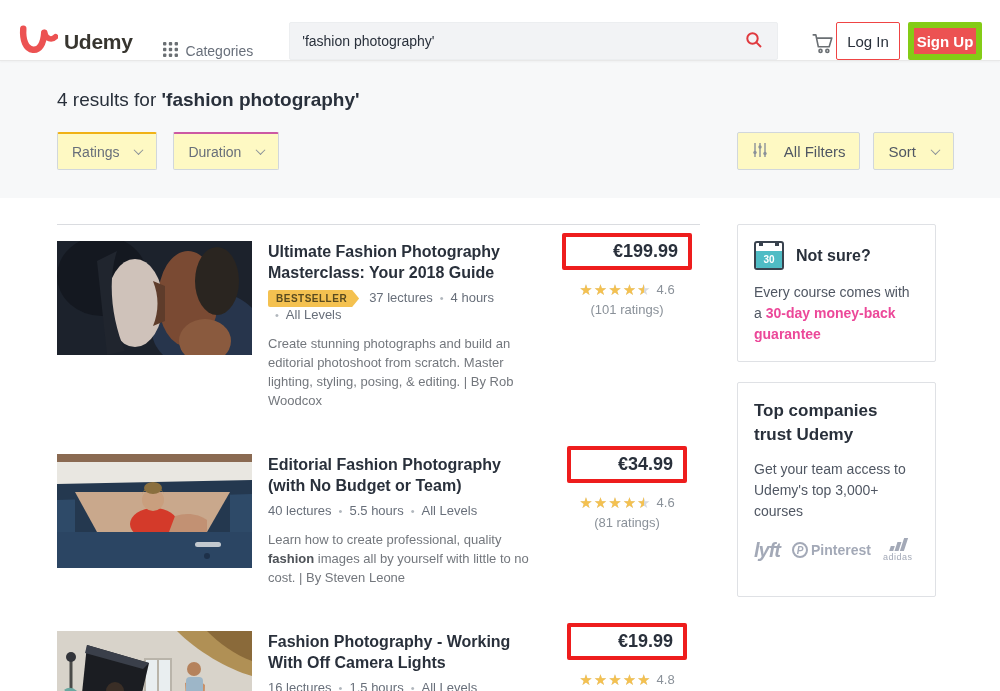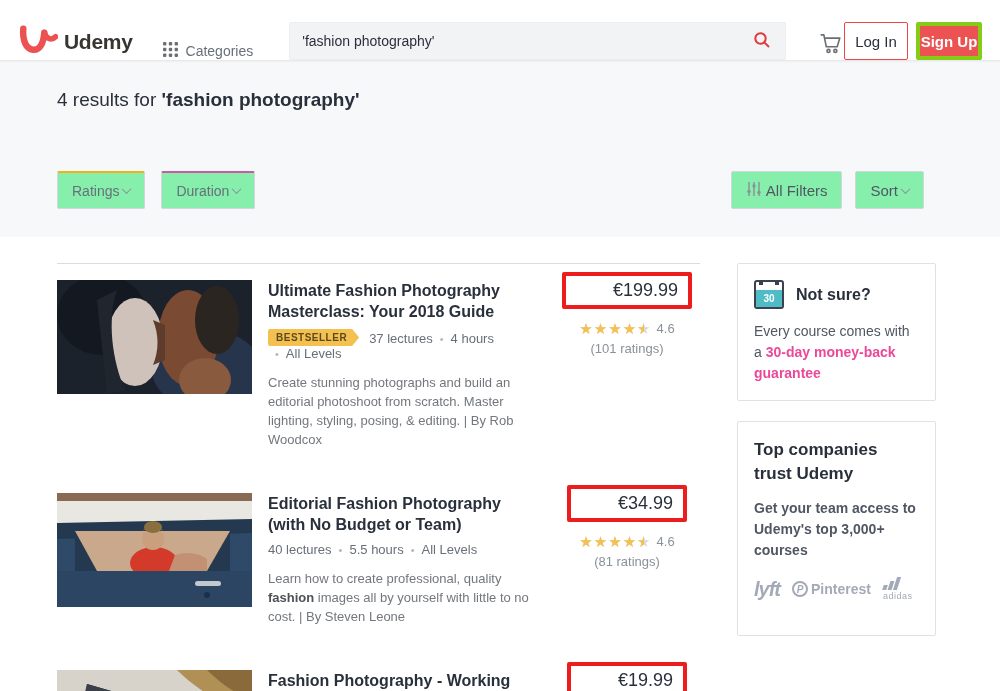--- a/index.html
+++ b/index.html
@@ -9,76 +9,76 @@
   .header { height:61px; background:#fff; display:flex; align-items:flex-end; padding:0 18px 0 16px; border-bottom:1px solid #e8e8e8; box-shadow:0 1px 2px rgba(0,0,0,.04); position:relative; z-index:2; }
   .logo { display:flex; align-items:center; gap:6px; cursor:pointer; }
   .logo-text { font-size:21px; font-weight:700; color:#37352f; letter-spacing:-.3px; }
   .categories { display:flex; align-items:center; gap:8px; margin-left:30px; color:#686f7a; font-size:14px; cursor:pointer; }
   .searchbar { margin-left:36px; width:500px; height:38px; background:#f2f3f5; border:1px solid #eceef0; border-radius:2px; display:flex; align-items:center; padding:0 12px; }
   .searchbar input { flex:1; border:none; outline:none; background:transparent; font-size:14px; color:#29303b; font-family:"Liberation Sans", sans-serif; }
   .search-btn { background:none; border:none; cursor:pointer; display:flex; padding:2px; }
   .cart { margin-left:32px; cursor:pointer; display:flex; }
   .auth { margin-left:auto; display:flex; gap:8px; }
   .btn-login { width:64px; height:38px; background:#fff; border:1px solid #ef4444; border-radius:2px; font-size:15px; color:#29303b; cursor:pointer; font-family:"Liberation Sans", sans-serif; }
-  .btn-signup { width:66px; height:38px; background:#ec5252; border:4px solid #84cc16; border-radius:2px; font-size:15px; font-weight:700; color:#fff; cursor:pointer; font-family:"Liberation Sans", sans-serif; }
+  .btn-signup { width:74px; height:38px; background:#ec5252; border:6px solid #84cc16; border-radius:2px; font-size:15px; font-weight:700; color:#fff; cursor:pointer; font-family:"Liberation Sans", sans-serif; }
 
   
-  .band { background:#f7f8f9; padding:28px 76px 28px 57px; }
+  .band { background:#f7f8f9; padding:28px 46px 28px 57px; }
   .results-line { font-size:19px; color:#29303b; }
   .results-line b { font-weight:700; }
   .filter-row { margin-top:21px; display:flex; align-items:center; }
-  .chip { height:38px; background:#86efac; border:1px solid #d1d7dc; border-radius:2px; display:inline-flex; align-items:center; gap:4px; padding:0 14px; font-size:14px; color:#686f7a; cursor:pointer;margin-top:39px; }
+  .chip { height:38px; background:#fef9c3; border:1px solid #d1d7dc; border-radius:2px; display:inline-flex; align-items:center; gap:16px; padding:0 14px; font-size:14px; color:#686f7a; cursor:pointer; }
   .chip.ratings { border-top:2px solid #f0b216; }
   .chip.duration { border-top:2px solid #cc59a3; margin-left:16px; }
   .chev { width:7px; height:7px; border-right:1.5px solid #8a9199; border-bottom:1.5px solid #8a9199; transform:rotate(45deg) translate(-1px,-1px); display:inline-block; }
   .filter-right { margin-left:auto; display:flex; gap:13px; }
   .chip.allfilters, .chip.sort { color:#505763; font-size:15px;text-align:right; }
 
   
   .main { display:flex; gap:37px; padding:26px 64px 0 57px; background:#fff; }
   .course-list { flex:1; border-top:1px solid #dadce0; padding-top:16px; }
   .course-row { display:flex; gap:16px; }
   .course-row + .course-row { margin-top:44px; }
   .thumb { width:195px; height:114px; flex-shrink:0; overflow:hidden; background:#222; cursor:pointer; }
   .thumb svg { display:block; width:100%; height:100%; }
   .info { flex:1; max-width:297px; }
   .course-title { font-size:16px; font-weight:700; color:#29303b; line-height:21px; cursor:pointer; }
-  .meta { margin-top:7px; display:flex; align-items:flex-end; flex-wrap:wrap; font-size:13px; color:#686f7a; }
+  .meta { margin-top:7px; display:flex; align-items:flex-start; flex-wrap:wrap; font-size:13px; color:#686f7a; }
   .badge { background:#f4c150; color:#5a4b1f; font-size:10px; font-weight:700; letter-spacing:.5px; padding:3px 12px 3px 8px; margin-right:10px; clip-path:polygon(0 0, calc(100% - 7px) 0, 100% 50%, calc(100% - 7px) 100%, 0 100%); border-radius:2px; }
   .meta-item + .meta-item::before { content:"•"; margin:0 7px; color:#b1b7bd; font-size:11px; }
   .desc { margin-top:12px; font-size:13px; color:#73777d; line-height:19px; }
   .desc b { color:#4e5258; }
   .pricecol { margin-left:auto; width:146px; flex-shrink:0; display:flex; flex-direction:column; align-items:center; }
   .pricebox { border:4px solid #ee1d1d; border-radius:2px; padding:4px 10px; background:#fff; margin-top:-8px; }
-  .price { font-size:18px; font-weight:400; color:#29303b; white-space:nowrap;margin-left:37px; }
+  .price { font-size:18px; font-weight:700; color:#29303b; white-space:nowrap;margin-left:37px; }
   .stars-line { margin-top:12px; display:flex; align-items:center; gap:5px; }
   .stars { position:relative; font-size:15px; line-height:1; letter-spacing:1px; color:#d7dade; display:inline-block; }
   .stars .stars-fill { position:absolute; left:0; top:0; color:#f4c150; overflow:hidden; white-space:nowrap; }
   .rating-num { font-size:13px; color:#8a9199; }
   .ratings-count { margin-top:5px; font-size:13px; color:#8a9199; }
 
   
   .sidebar { width:199px; flex-shrink:0; }
   .sidebox { background:#fff; border:1px solid #dfe1e5; border-radius:2px; padding:16px; }
   .sidebox + .sidebox { margin-top:20px; }
   .notsure-head { display:flex; align-items:center; gap:12px; }
   .notsure-title { font-size:16px; font-weight:700; color:#29303b; }
   .cal-icon { width:30px; height:29px; border:2px solid #39424e; border-radius:3px; background:#fff; position:relative; overflow:hidden; flex-shrink:0; }
   .cal-icon::before { content:""; position:absolute; left:3px; top:-4px; width:4px; height:7px; background:#39424e; }
   .cal-icon::after { content:""; position:absolute; right:3px; top:-4px; width:4px; height:7px; background:#39424e; }
   .cal-body { position:absolute; left:0; right:0; bottom:0; height:17px; background:#4fbcc5; color:#fff; font-size:10px; font-weight:700; display:flex; align-items:center; justify-content:center; }
   .side-text { margin-top:12px; font-size:14px; color:#505763; line-height:21px; }
   .side-text b { color:#ec4899; }
   .biz-title { font-size:17px; font-weight:700; color:#29303b; line-height:24px; }
-  .biz-text { margin-top:12px; font-size:14px; color:#505763; line-height:21px;font-weight:bold; }
+  .biz-text { margin-top:12px; font-size:14px; color:#505763; line-height:21px; }
   .logos { margin:16px 0 18px; display:flex; align-items:center; gap:12px; color:#a3a9b7; }
   .logo-lyft { font-size:20px; font-weight:800; font-style:italic; letter-spacing:-1px; }
   .logo-pin { display:flex; align-items:center; gap:3px; font-size:14px; font-weight:700; }
   .pin-circle { width:16px; height:16px; border:2px solid #a3a9b7; border-radius:50%; display:flex; align-items:center; justify-content:center; font-size:10px; font-weight:700; font-style:italic; }
-  .logo-adidas { display:flex; flex-direction:column; align-items:flex-start; }
+  .logo-adidas { display:flex; flex-direction:column; align-items:center; }
   .adidas-bars { display:flex; align-items:flex-end; gap:2px; height:13px; }
   .adidas-bars i { display:block; width:4px; background:#a3a9b7; transform:skewX(-18deg); }
   .adidas-bars i:nth-child(1){height:5px;} .adidas-bars i:nth-child(2){height:9px;} .adidas-bars i:nth-child(3){height:13px;}
   .adidas-word { font-size:9px; letter-spacing:.5px; margin-top:1px; }
   .biz-link { font-size:15px; font-weight:700; color:#007791; cursor:pointer; }
 </style>
 </head>
 <body>
 
 <div class="header">

